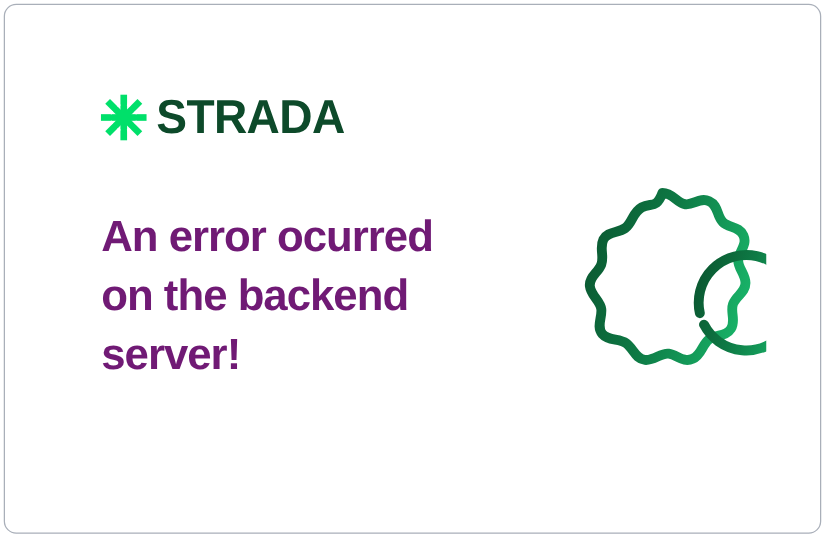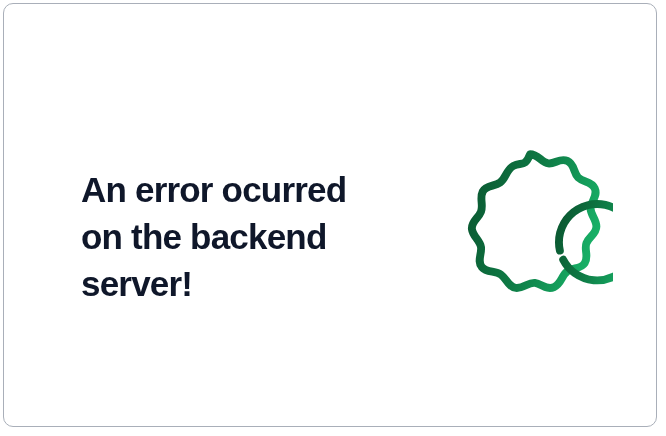--- a/index.html
+++ b/index.html
@@ -59,21 +59,21 @@
   .headline {
     position: absolute;
     left: 77px;
     top: 163px;
     width: 300px;
     font-family: "Liberation Sans", sans-serif;
     font-size: 35px;
     font-weight: 700;
     line-height: 1.34;
     letter-spacing: -0.8px;
-    color: #0f172a;
+    color: #701a75;
     margin: 0;
     white-space: pre-line;
   }
 
   
   .gear-art {
     position: absolute;
     left: 443px;
     top: 137px;
     width: 166px;
@@ -83,20 +83,47 @@
     display: block;
     width: 100%;
     height: 100%;
   }
 </style>
 </head>
 <body>
 
 <div class="error-card">
 
+  <div class="brand">
+    <span class="brand-mark-wrap">
+      <svg class="brand-mark" viewBox="0 0 100 100" aria-hidden="true">
+        <g fill="#00e06a">
+
+          <rect x="43" y="2" width="14" height="96"></rect>
+
+          <rect x="2" y="43" width="96" height="14"></rect>
+
+          <rect x="43" y="2" width="14" height="96" transform="rotate(45 50 50)"></rect>
+          <rect x="43" y="2" width="14" height="96" transform="rotate(-45 50 50)"></rect>
+
+          <g fill="#ffffff">
+            <rect x="46.5" y="-6" width="7" height="30" transform="rotate(22 50 50)"></rect>
+            <rect x="46.5" y="76" width="7" height="30" transform="rotate(22 50 50)"></rect>
+            <rect x="46.5" y="-6" width="7" height="30" transform="rotate(-22 50 50)"></rect>
+            <rect x="46.5" y="76" width="7" height="30" transform="rotate(-22 50 50)"></rect>
+            <rect x="46.5" y="-6" width="7" height="30" transform="rotate(68 50 50)"></rect>
+            <rect x="46.5" y="76" width="7" height="30" transform="rotate(68 50 50)"></rect>
+            <rect x="46.5" y="-6" width="7" height="30" transform="rotate(-68 50 50)"></rect>
+            <rect x="46.5" y="76" width="7" height="30" transform="rotate(-68 50 50)"></rect>
+          </g>
+        </g>
+      </svg>
+    </span>
+    <span class="brand-word">STRADA</span>
+  </div>
 
   <h1 class="headline">An error ocurred
 on the backend
 server!</h1>
 
   <div class="gear-art">
     <svg viewBox="0 0 200 200" aria-hidden="true">
       <defs>
         <linearGradient id="gearGrad" x1="0" y1="0.35" x2="1" y2="0.65">
           <stop offset="0%" stop-color="#0b5b33"></stop>

